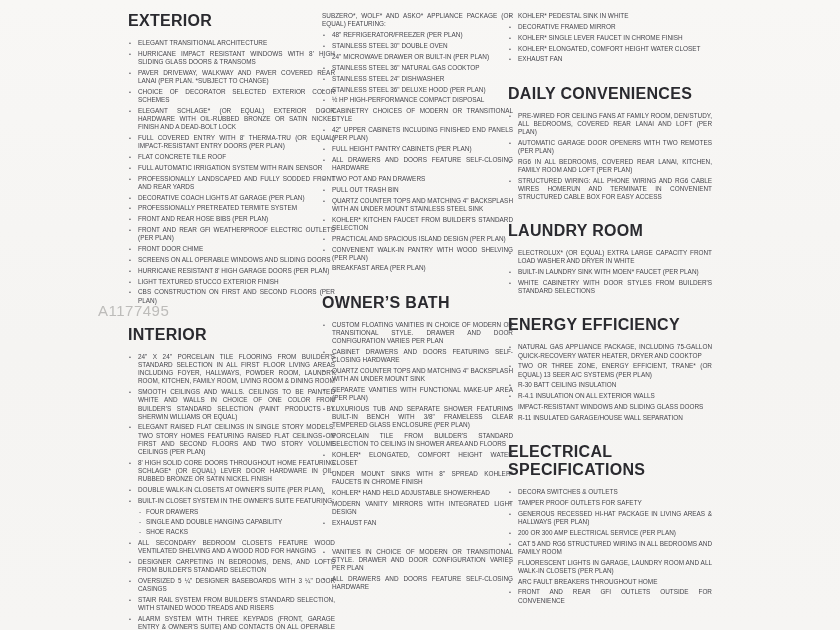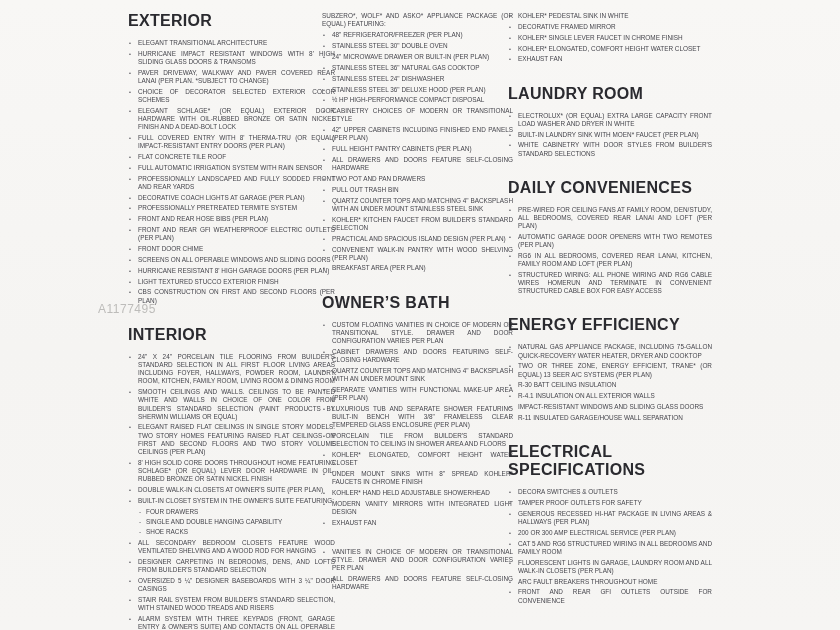--- a/index.html
+++ b/index.html
@@ -5,21 +5,21 @@
   html,body{margin:0;padding:0;}
   body{
     width:840px;height:630px;position:relative;overflow:hidden;
     background:linear-gradient(180deg,#f8f7f5 0%,#f5f4f2 55%,#f6f5f3 100%);
     font-family:"Liberation Sans",sans-serif;
     -webkit-font-smoothing:antialiased;
   }
   .sheet{position:absolute;inset:0;z-index:1;}
   .watermark{
     position:absolute;left:98px;top:302px;z-index:0;
-    font-size:12px;color:#bdbcba;letter-spacing:0.5px;
+    font-size:15px;color:#bdbcba;letter-spacing:0.5px;
   }
   .column{position:absolute;top:12px;}
   .col-0{left:128px;width:207px;}
   .col-1{left:322px;width:191px;}
   .col-2{left:508px;width:204px;}
   .section{margin-bottom:21px;}
   h2{
     margin:0 0 9px 0;
     font-size:16px;font-weight:bold;color:#2a2a2f;
     letter-spacing:0.3px;
@@ -349,54 +349,54 @@
             <span class="bullet">•</span>
             <span class="item-text">KOHLER* ELONGATED, COMFORT HEIGHT WATER CLOSET</span>
           </li>
           <li>
             <span class="bullet">•</span>
             <span class="item-text">EXHAUST FAN</span>
           </li>
         </ul>
       </section>
       <section class="section">
+        <h2>DAILY CONVENIENCES</h2>
+        <ul>
+          <li>
+            <span class="bullet">•</span>
+            <span class="item-text">PRE-WIRED FOR CEILING FANS AT FAMILY ROOM, DEN/STUDY, ALL BEDROOMS, COVERED REAR LANAI AND LOFT (PER PLAN)</span>
+          </li>
+          <li>
+            <span class="bullet">•</span>
+            <span class="item-text">AUTOMATIC GARAGE DOOR OPENERS WITH TWO REMOTES (PER PLAN)</span>
+          </li>
+          <li>
+            <span class="bullet">•</span>
+            <span class="item-text">RG6 IN ALL BEDROOMS, COVERED REAR LANAI, KITCHEN, FAMILY ROOM AND LOFT (PER PLAN)</span>
+          </li>
+          <li>
+            <span class="bullet">•</span>
+            <span class="item-text">STRUCTURED WIRING: ALL PHONE WIRING AND RG6 CABLE WIRES HOMERUN AND TERMINATE IN CONVENIENT STRUCTURED CABLE BOX FOR EASY ACCESS</span>
+          </li>
+        </ul>
+      </section>
+      <section class="section">
         <h2>LAUNDRY ROOM</h2>
         <ul>
           <li>
             <span class="bullet">•</span>
             <span class="item-text">ELECTROLUX* (OR EQUAL) EXTRA LARGE CAPACITY FRONT LOAD WASHER AND DRYER IN WHITE</span>
           </li>
           <li>
             <span class="bullet">•</span>
             <span class="item-text">BUILT-IN LAUNDRY SINK WITH MOEN* FAUCET (PER PLAN)</span>
           </li>
           <li>
             <span class="bullet">•</span>
             <span class="item-text">WHITE CABINETRY WITH DOOR STYLES FROM BUILDER'S STANDARD SELECTIONS</span>
-          </li>
-        </ul>
-      </section>
-      <section class="section">
-        <h2>DAILY CONVENIENCES</h2>
-        <ul>
-          <li>
-            <span class="bullet">•</span>
-            <span class="item-text">PRE-WIRED FOR CEILING FANS AT FAMILY ROOM, DEN/STUDY, ALL BEDROOMS, COVERED REAR LANAI AND LOFT (PER PLAN)</span>
-          </li>
-          <li>
-            <span class="bullet">•</span>
-            <span class="item-text">AUTOMATIC GARAGE DOOR OPENERS WITH TWO REMOTES (PER PLAN)</span>
-          </li>
-          <li>
-            <span class="bullet">•</span>
-            <span class="item-text">RG6 IN ALL BEDROOMS, COVERED REAR LANAI, KITCHEN, FAMILY ROOM AND LOFT (PER PLAN)</span>
-          </li>
-          <li>
-            <span class="bullet">•</span>
-            <span class="item-text">STRUCTURED WIRING: ALL PHONE WIRING AND RG6 CABLE WIRES HOMERUN AND TERMINATE IN CONVENIENT STRUCTURED CABLE BOX FOR EASY ACCESS</span>
           </li>
         </ul>
       </section>
       <section class="section">
         <h2>ENERGY EFFICIENCY</h2>
         <ul>
           <li>
             <span class="bullet">•</span>
             <span class="item-text">NATURAL GAS APPLIANCE PACKAGE, INCLUDING 75-GALLON QUICK-RECOVERY WATER HEATER, DRYER AND COOKTOP</span>
           </li>

